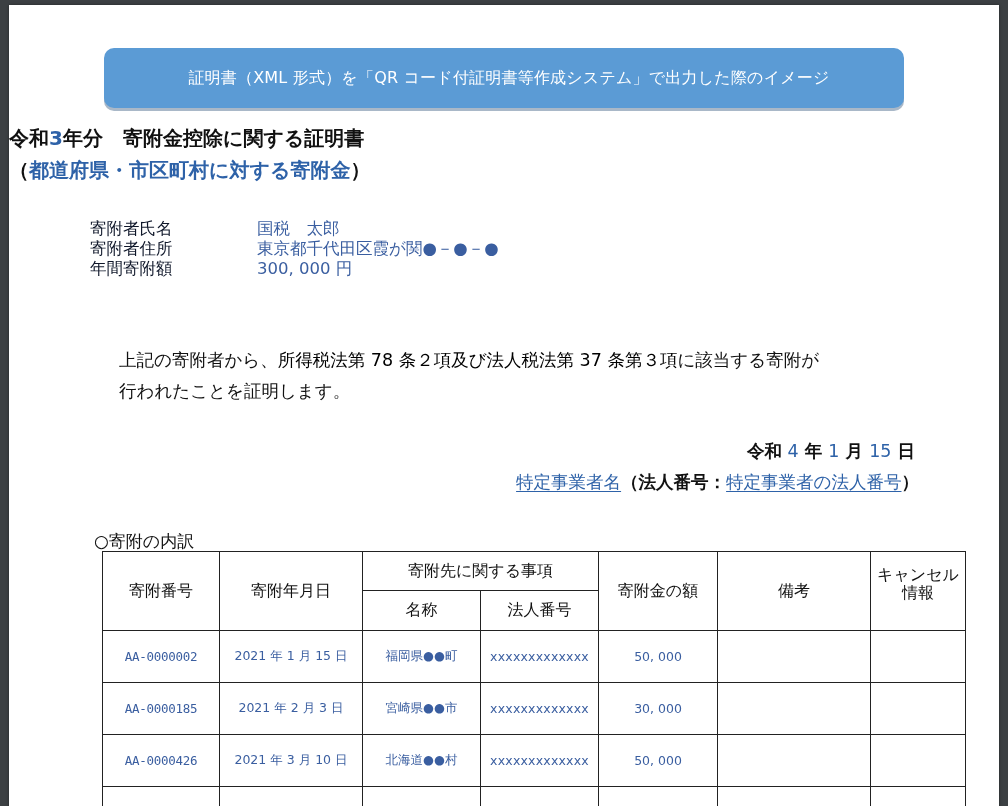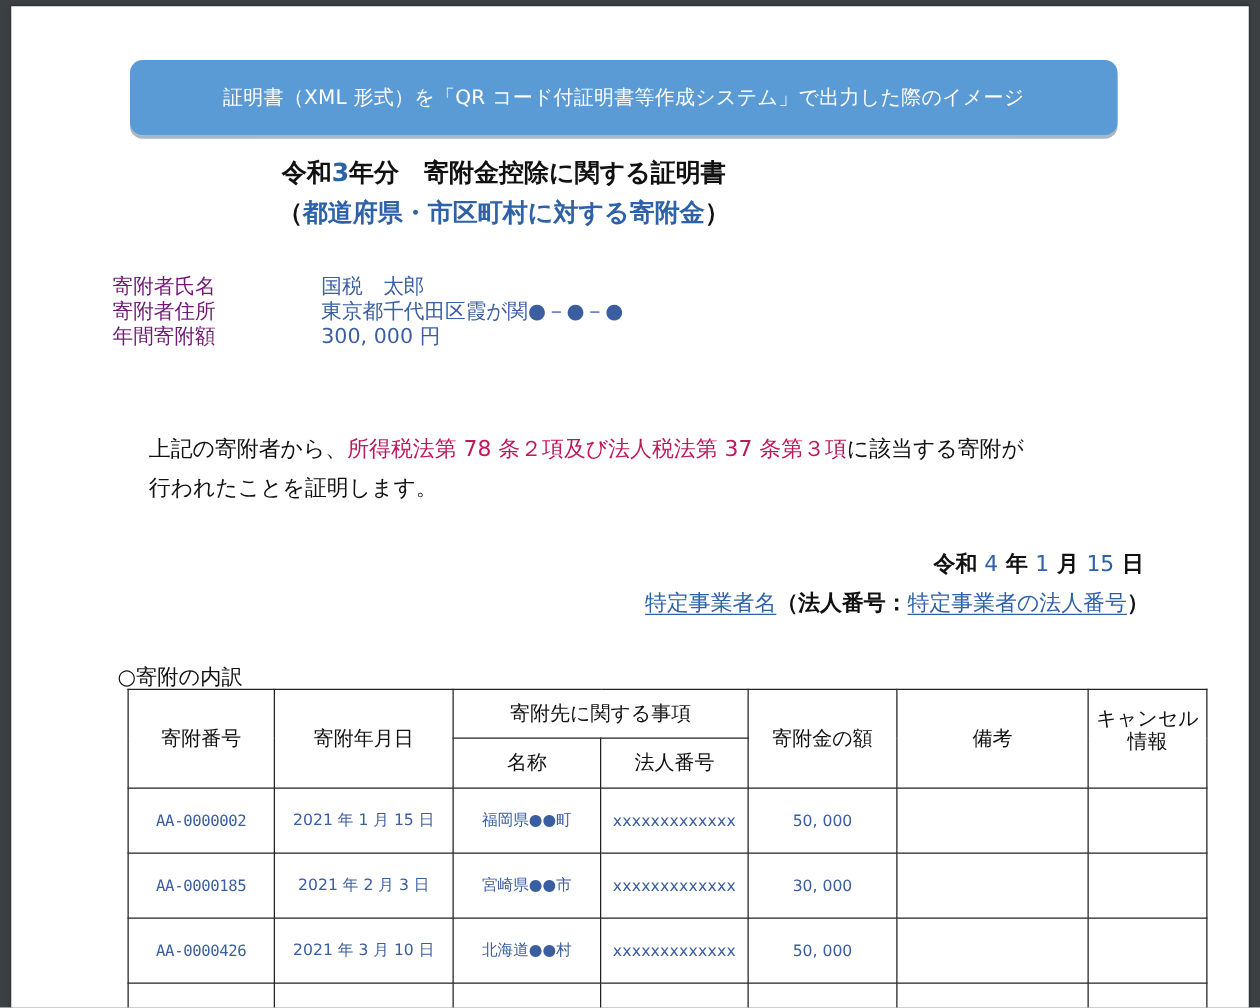--- a/index.html
+++ b/index.html
@@ -14,34 +14,35 @@
     background: #ffffff;
     box-shadow: 0 0 3px rgba(0,0,0,0.4);
   }
   .banner {
     position: absolute; left: 95px; top: 43px; width: 790px; height: 60px;
     background: #5b9bd5; border-radius: 10px;
     box-shadow: 0 3px 0 #a9b8c8;
     color: #ffffff; font-size: 16px;
     display: flex; align-items: center; justify-content: center;
     letter-spacing: 0.2px;
+    padding-left: 10px;
   }
   .title {
-    position: absolute; left: 0; width: 788px; text-align: center;
+    position: absolute; left: 0; width: 788px; text-align: left;
     font-weight: bold; font-size: 20px; color: #111;
   }
   .t1 { top: 120px; }
   .t2 { top: 152px; }
   .blue { color: #2e62a8; }
-  .steel { color: #be185d; text-align: right; }
+  .steel { color: #000000; text-align: right; }
   .info {
     position: absolute; left: 81px; top: 214px; font-size: 16.5px; line-height: 20px;
   }
   .info-row { display: flex; }
-  .info-label { width: 152px; color: #701a75; }
+  .info-label { width: 152px; color: #0f172a; }
   .info-value { color: #3a5ea0; margin-left: 15px; }
   .statement {
     position: absolute; left: 110px; top: 340px; font-size: 17.5px; line-height: 31px; color: #111;
   }
   .date-line {
     position: absolute; right: 84px; top: 434px; font-size: 17.5px; font-weight: bold; color: #111;
   }
   .issuer-line {
     position: absolute; right: 80px; top: 465px; font-size: 17.5px; color: #111;
   }

